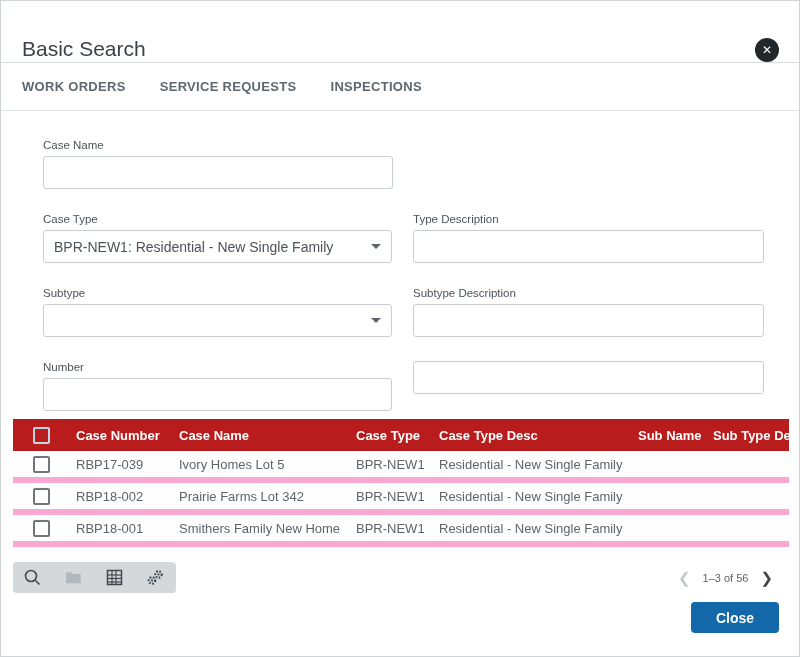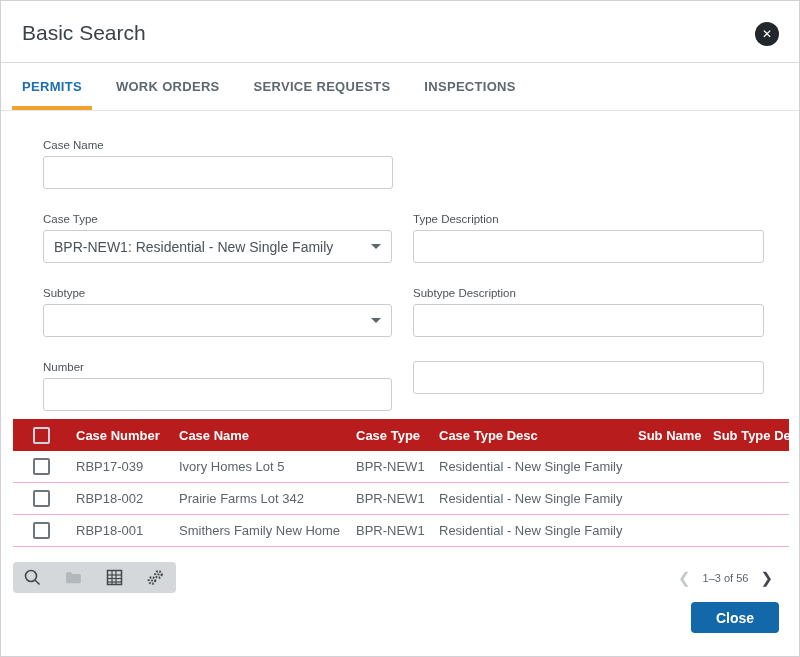--- a/index.html
+++ b/index.html
@@ -9,21 +9,21 @@
     background: #ffffff;
     border: 1px solid #cfd3d6;
     position: relative;
     overflow: hidden;
     color: #4b5359;
   }
 
   
   .dlg-header {
     display: flex; align-items: flex-start; justify-content: space-between;
-    padding: 20px 20px 0 21px; height: 62px;
+    padding: 36px 20px 0 21px; height: 62px;
     border-bottom: 1px solid #d9dcdf;
   }
   .dlg-title { font-size: 21px; font-weight: 400; color: #3b4249; }
   .close-circle {
     width: 24px; height: 24px; border-radius: 50%;
     background: #22272b; color: #ffffff;
     display: flex; align-items: center; justify-content: center;
     font-size: 12px; font-weight: 700; cursor: pointer; line-height: 1;
     margin-top: 1px;
   }
@@ -70,21 +70,21 @@
   .results-table { margin: 2px 12px 0 12px; width: 776px; font-size: 13px; }
   .t-row {
     display: grid;
     grid-template-columns: 63px 103px 177px 83px 199px 75px 1fr;
     align-items: center; height: 32px; overflow: hidden;
   }
   .t-head {
     background: #b91c1c; color: #ffffff; font-weight: 700; height: 32px;
   }
   .t-head .t-cell { white-space: nowrap; overflow: hidden; }
-  .t-body .t-row { border-bottom: 1px solid #f9a8d4; color: #5d6569; }
+  .t-body .t-row { border-bottom: 6px solid #f9a8d4; color: #5d6569; }
   .t-cell { padding-right: 6px; white-space: nowrap; overflow: hidden; }
   .cb-cell { display: flex; justify-content: center; align-items: center; }
   .checkbox {
     width: 17px; height: 17px; border-radius: 2px; cursor: pointer;
     border: 2px solid #6e767c; background: transparent;
   }
   .t-head .checkbox { border-color: #c3d4e2; }
 
   
   .table-footer {
@@ -113,21 +113,20 @@
 </style>
 </head>
 <body>
 
 <div class="dlg-header">
   <div class="dlg-title">Basic Search</div>
   <div class="close-circle">✕</div>
 </div>
 
 <div class="tabbar">
-  <div class="tab active">PERMITS</div>
   <div class="tab">WORK ORDERS</div>
   <div class="tab">SERVICE REQUESTS</div>
   <div class="tab">INSPECTIONS</div>
 </div>
 
 <div class="form-area">
 
   <div class="form-row">
     <div class="field col-l">
       <div class="field-label">Case Name</div>

